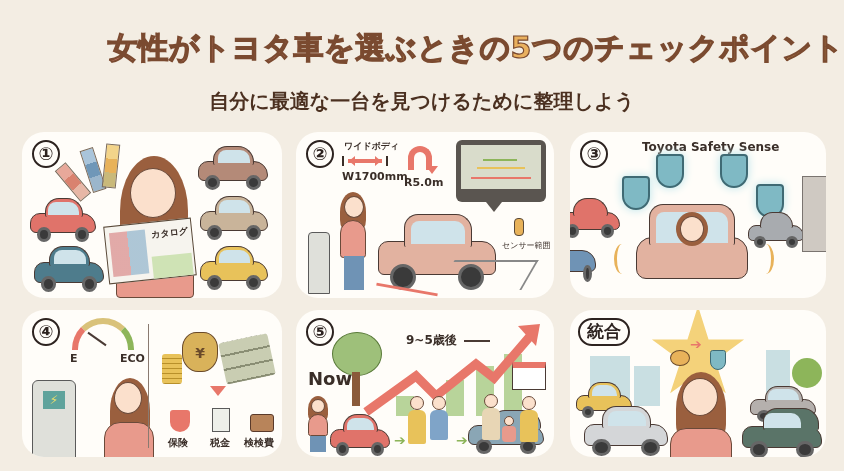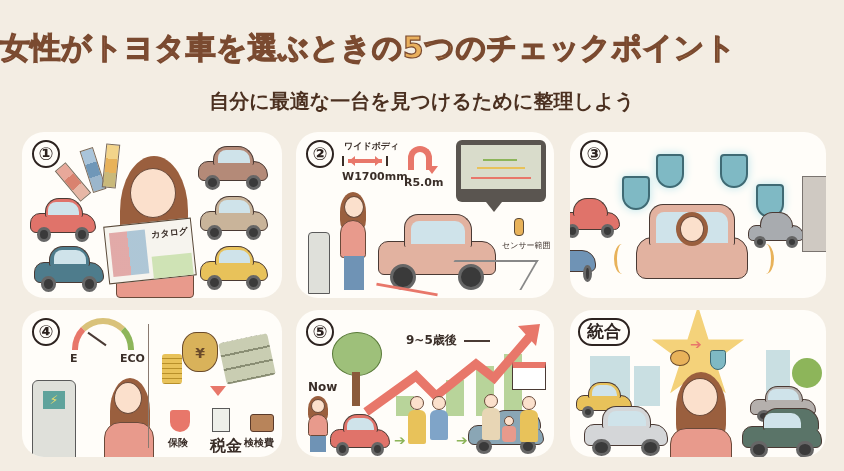--- a/index.html
+++ b/index.html
@@ -5,21 +5,21 @@
   * { box-sizing: border-box; margin: 0; padding: 0; }
   html, body { width: 844px; height: 471px; overflow: hidden; }
   body {
     background: #f3ede3;
     font-family: "DejaVu Sans", sans-serif;
     position: relative;
     color: #4a3426;
   }
   .title {
     position: absolute; left: 0; top: 28px; width: 844px;
-    text-align: left; font-size: 30px; font-weight: bold; letter-spacing: 0.5px;
+    text-align: right; font-size: 30px; font-weight: bold; letter-spacing: 0.5px;
     -webkit-text-stroke: 1.2px #7a4a30;
     font-family: "DejaVu Sans", sans-serif;
   }
   .title .t1 { color: #e0877a; }
   .title .t2 { color: #e9b05e; }
   .subtitle {
     position: absolute; left: 0; top: 88px; width: 844px;
     text-align: center; font-size: 20px; font-weight: bold; color: #4b3020;
   }
   .panel {
@@ -166,20 +166,21 @@
       <div class="win"></div>
       <div class="w1"></div>
       <div class="w2"></div>
   </div>
   <div class="abs" style="left:80px;top:156px;width:62px;height:3px;background:#e8776a;transform:rotate(10deg);"></div>
   <div class="abs" style="left:150px;top:128px;width:84px;height:30px;border:2px solid #888;border-left:none;border-bottom:none;transform:skewX(-30deg);"></div>
 </div>
 
 <div class="panel p3">
   <div class="num">③</div>
+  <span class="lbl" style="left:72px;top:8px;font-size:12px;">Toyota Safety Sense</span>
   <div class="abs" style="left:52px;top:44px;width:28px;height:34px;background:#7fb9c4;border:2px solid #3f6a74;border-radius:4px 4px 14px 14px;box-shadow:0 0 10px #b8e4ea;"></div>
   <div class="abs" style="left:86px;top:22px;width:28px;height:34px;background:#7fb9c4;border:2px solid #3f6a74;border-radius:4px 4px 14px 14px;box-shadow:0 0 10px #b8e4ea;"></div>
   <div class="abs" style="left:150px;top:22px;width:28px;height:34px;background:#7fb9c4;border:2px solid #3f6a74;border-radius:4px 4px 14px 14px;box-shadow:0 0 10px #b8e4ea;"></div>
   <div class="abs" style="left:186px;top:52px;width:28px;height:34px;background:#7fb9c4;border:2px solid #3f6a74;border-radius:4px 4px 14px 14px;box-shadow:0 0 10px #b8e4ea;"></div>
 
   <div class="car" style="left:-10px;top:66px;width:60px;height:40px;">
     <div class="body" style="background:#e0736a;"></div>
       <div class="cabin" style="background:#e0736a;"></div>
       <div class="w1"></div>
       <div class="w2"></div>
@@ -226,29 +227,29 @@
 
   <div class="abs" style="left:160px;top:22px;width:36px;height:40px;background:#d9b25a;border:1.5px solid #6a4a2a;border-radius:40% 40% 45% 45%;color:#6a4a2a;font-size:14px;font-weight:bold;text-align:center;line-height:40px;">¥</div>
   <div class="abs" style="left:140px;top:44px;width:20px;height:30px;background:repeating-linear-gradient(#e8c25a 0 4px,#b8902a 4px 5px);border-radius:3px;"></div>
   <div class="abs" style="left:200px;top:28px;width:50px;height:42px;background:repeating-linear-gradient(#c9cdb2 0 12px,#8a8e74 12px 14px);border-radius:3px;transform:rotate(-12deg);"></div>
   <div class="abs" style="left:188px;top:76px;border:8px solid transparent;border-top:10px solid #e8776a;"></div>
 
   <div class="abs" style="left:148px;top:100px;width:20px;height:22px;background:#e8776a;border-radius:3px 3px 10px 10px;"></div>
   <div class="abs" style="left:190px;top:98px;width:18px;height:24px;background:#eef0ea;border:1.5px solid #5a5a5a;"></div>
   <div class="abs" style="left:228px;top:104px;width:24px;height:18px;background:#b8845a;border:1.5px solid #5a3a2a;border-radius:3px;"></div>
   <span class="lbl" style="left:146px;top:126px;font-size:10px;">保険</span>
-  <span class="lbl" style="left:188px;top:126px;font-size:16px;">税金</span>
+  <span class="lbl" style="left:188px;top:126px;font-size:10px;">税金</span>
   <span class="lbl" style="left:222px;top:126px;font-size:10px;">検検費</span>
 </div>
 
 <div class="panel p5">
   <div class="num">⑤</div>
   <div class="abs" style="left:36px;top:22px;width:50px;height:44px;background:#9ec07a;border-radius:50%;border:1.5px solid #5a7a3a;"></div>
   <div class="abs" style="left:56px;top:62px;width:8px;height:34px;background:#8a5a3a;"></div>
-  <span class="lbl" style="left:12px;top:70px;font-size:12px;">Now</span>
+  <span class="lbl" style="left:12px;top:58px;font-size:18px;">Now</span>
   <span class="lbl" style="left:110px;top:22px;font-size:12px;">9~5歳後</span>
   <div class="abs" style="left:168px;top:30px;width:26px;height:1.5px;background:#4a3a34;"></div>
 
   <div class="abs" style="left:100px;top:86px;width:18px;height:20px;background:#b8d49a;"></div>
   <div class="abs" style="left:150px;top:70px;width:18px;height:36px;background:#b8d49a;"></div>
   <div class="abs" style="left:180px;top:56px;width:18px;height:50px;background:#b8d49a;"></div>
   <div class="abs" style="left:208px;top:44px;width:18px;height:62px;background:#b8d49a;"></div>
 
   <svg class="abs" style="left:60px;top:10px;" width="190" height="100" viewBox="0 0 190 100">
     <polyline points="10,92 60,56 80,76 120,44 138,58 176,14" fill="none" stroke="#e8776a" stroke-width="9" stroke-linejoin="miter"></polyline>

